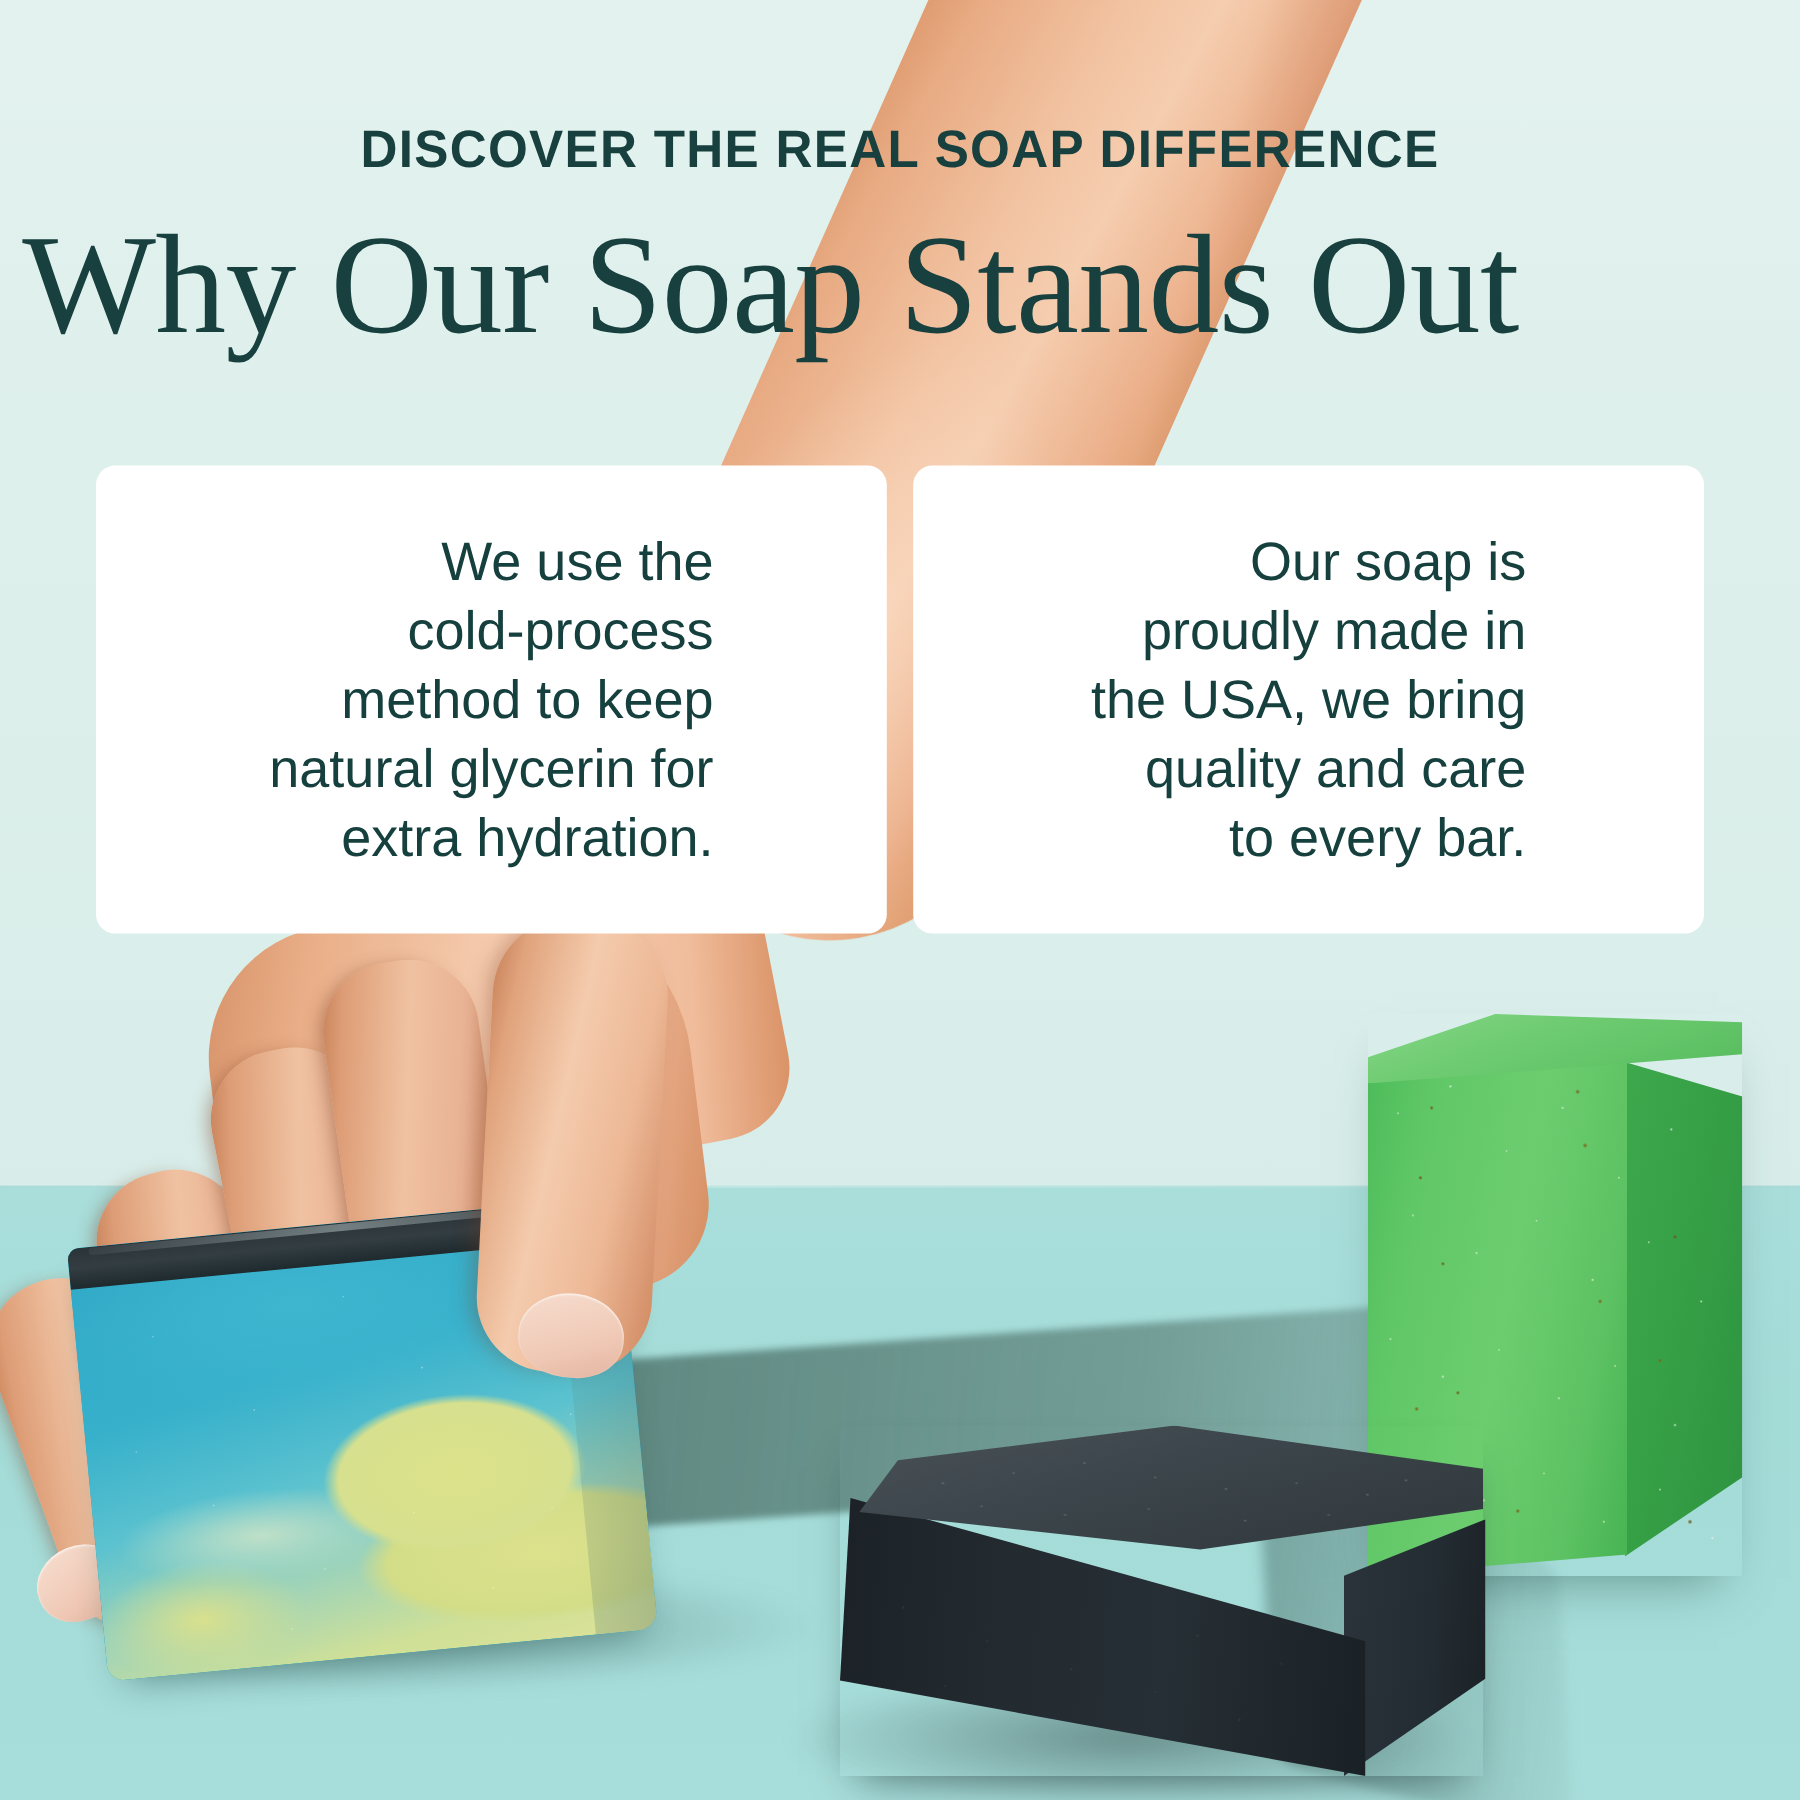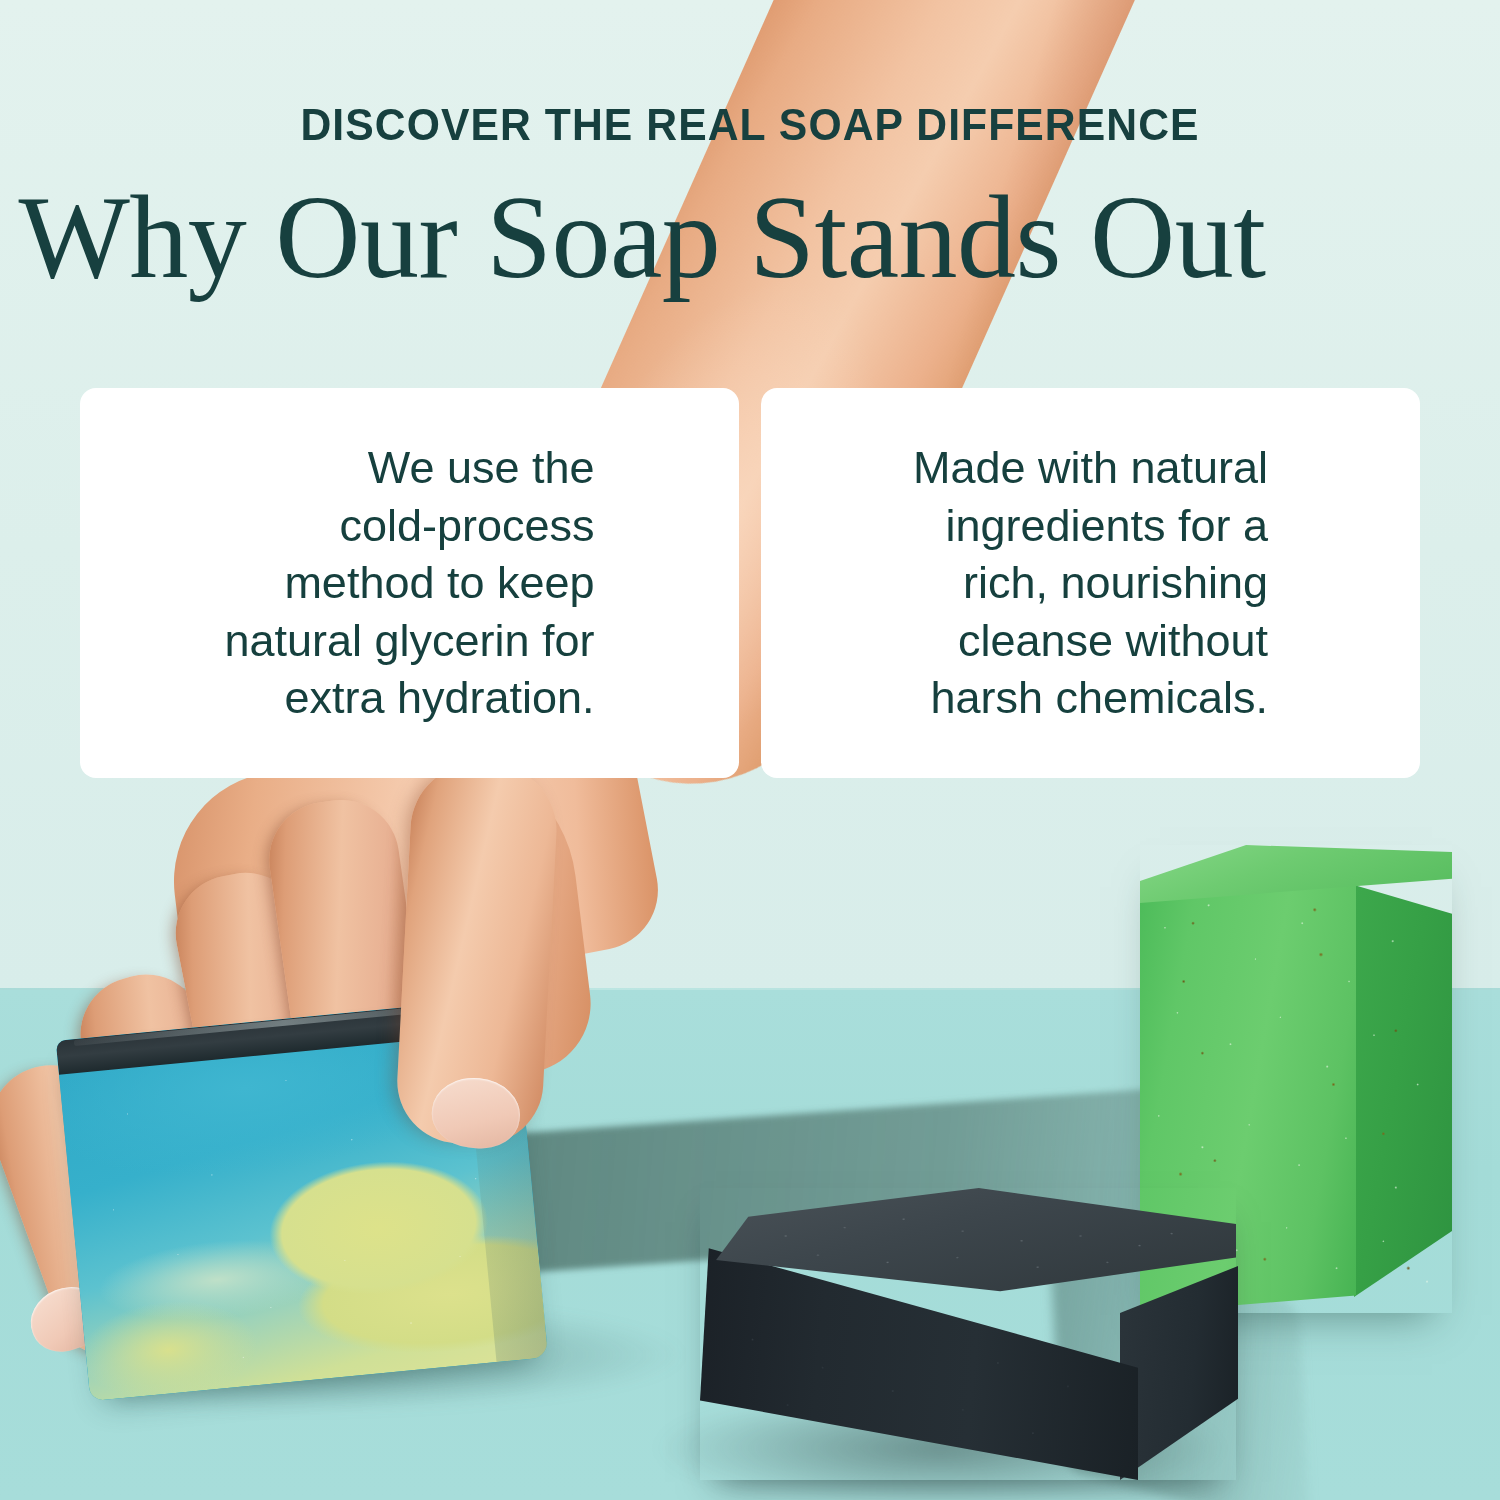--- a/index.html
+++ b/index.html
@@ -420,21 +420,21 @@
 
   <div class="cards">
     <div class="card">
       <div class="card-text">We use the
 cold-process
 method to keep
 natural glycerin for
 extra hydration.</div>
     </div>
     <div class="card">
-      <div class="card-text">Made with natural
-ingredients for a
-rich, nourishing
-cleanse without
-harsh chemicals.</div>
+      <div class="card-text">Our soap is
+proudly made in
+the USA, we bring
+quality and care
+to every bar.</div>
     </div>
   </div>
 
 </div>
 
 </body></html>

